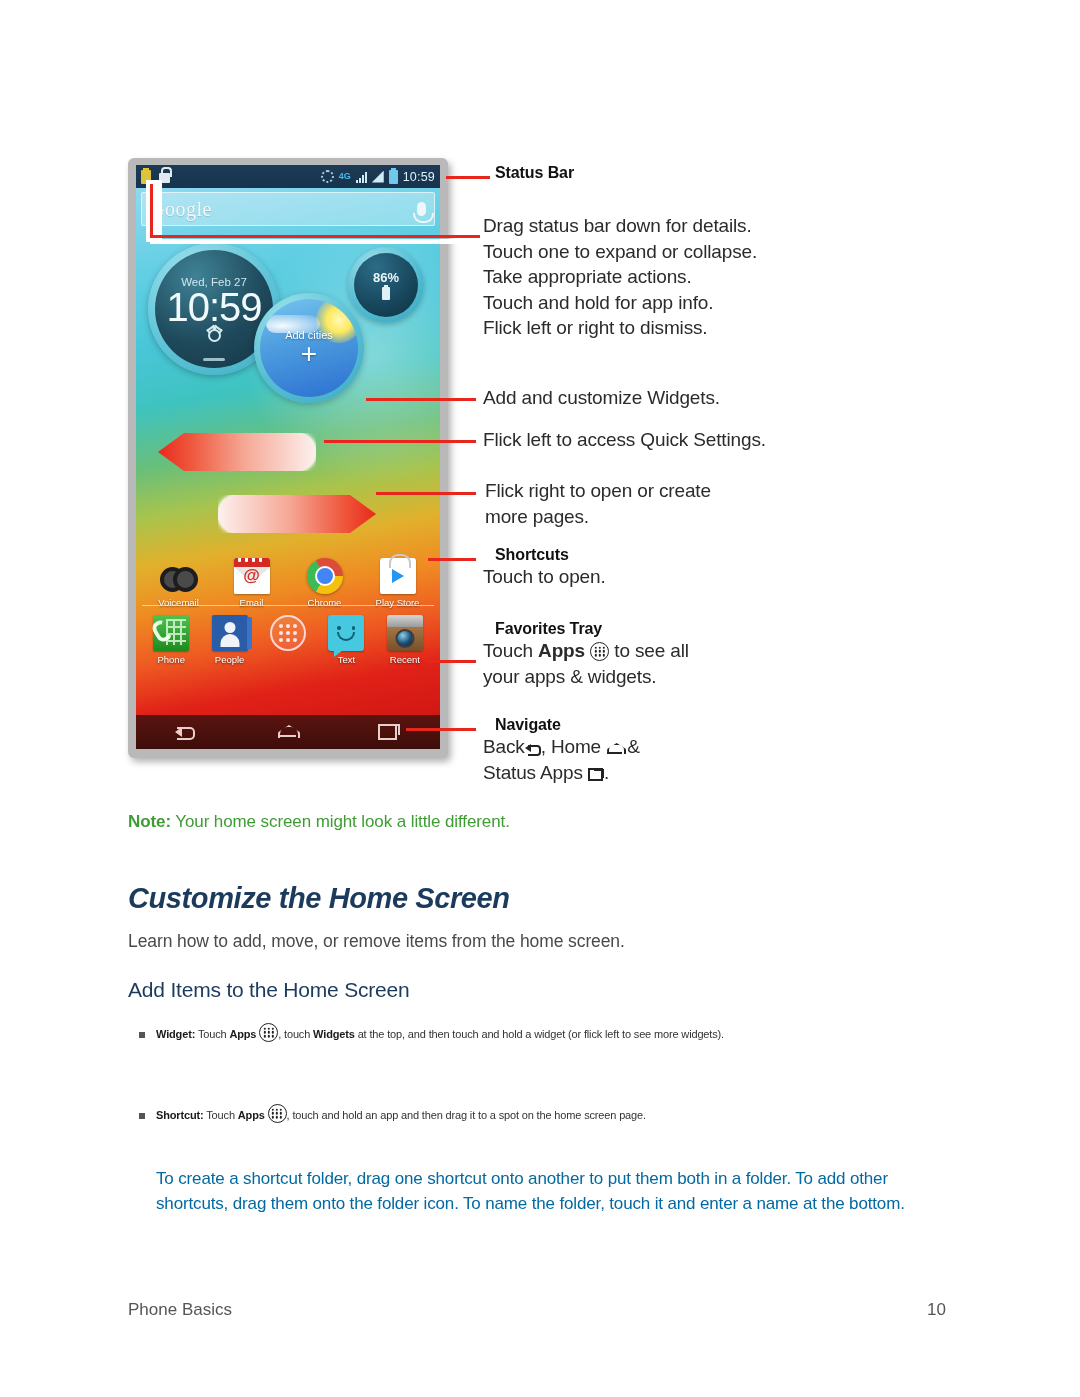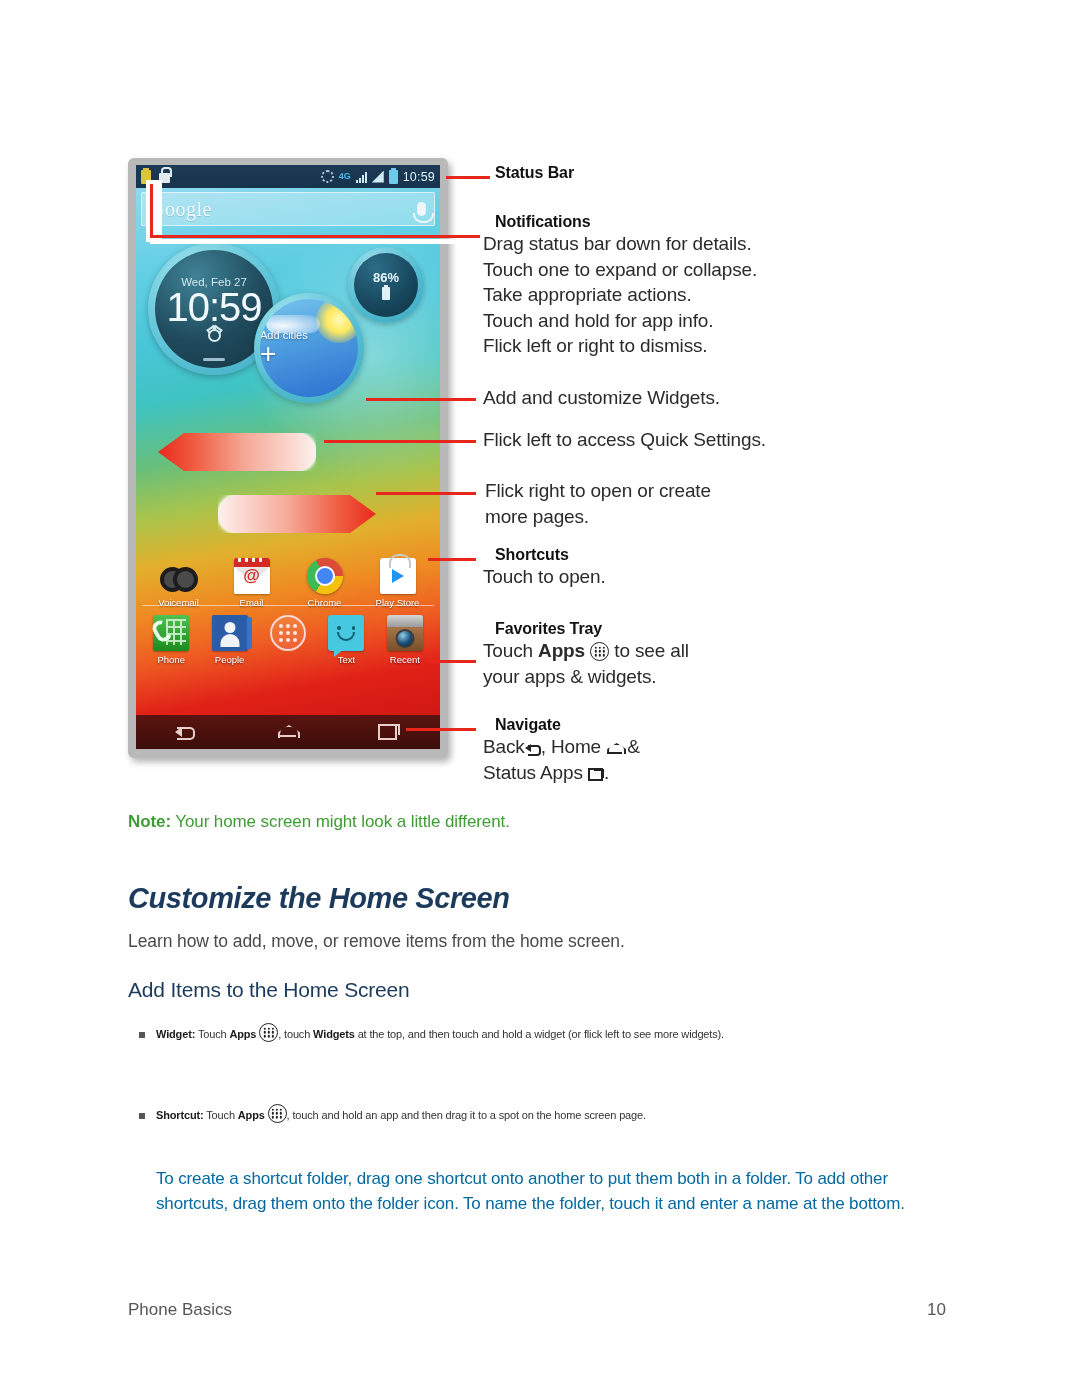--- a/index.html
+++ b/index.html
@@ -109,21 +109,21 @@
   .cw-alarm:before,.cw-alarm:after{content:"";position:absolute;top:-4px;width:5px;height:3px;border:2px solid #d7eaf0;border-bottom:none;}
   .cw-alarm:before{left:-3px;transform:rotate(-35deg);} .cw-alarm:after{right:-3px;transform:rotate(35deg);}
   .cw-underline{position:absolute;bottom:14px;left:50%;transform:translateX(-50%);width:22px;height:3px;background:#9dbfcb;border-radius:2px;}
 
   
   .weatherw { position:absolute; left:118px; top:128px; width:110px; height:110px; }
   .wx-ring { position:absolute; inset:0; border-radius:50%;
     background: radial-gradient(circle at 35% 25%, #a3e6ef, #54bdd2 60%, #3ba5bd 100%); box-shadow:0 2px 6px rgba(0,0,0,.22);}
   .wx-face { position:absolute; inset:6px; border-radius:50%;
     background: linear-gradient(165deg,#79c6ee 0%, #4f9fe0 40%, #2b6fd0 100%);
-    display:flex;flex-direction:column;align-items:flex-start;justify-content:center;color:#fff;overflow:hidden;}
+    display:flex;flex-direction:column;align-items:center;justify-content:center;color:#fff;overflow:hidden;}
   .wx-sun { position:absolute; right:-4px; top:-2px; width:46px; height:46px; border-radius:50%;
     background: radial-gradient(circle, #fff9b8 0%, #ffe95e 38%, rgba(255,221,60,.25) 70%, rgba(255,221,60,0) 100%); }
   .wx-cloud { position:absolute; left:6px; top:16px; width:54px; height:18px; border-radius:12px;
     background: radial-gradient(ellipse at 30% 60%, rgba(255,255,255,.95), rgba(255,255,255,.35) 70%, rgba(255,255,255,0)); }
   .wx-label { font-size:11px; z-index:2; text-shadow:0 1px 2px rgba(0,0,0,.35); }
   .wx-plus { font-size:28px; font-weight:300; line-height:.9; z-index:2; text-shadow:0 1px 2px rgba(0,0,0,.35); }
 
   
   .battw { position:absolute; left:212px; top:82px; width:76px; height:76px; }
   .bt-ring{position:absolute;inset:0;border-radius:50%;background:radial-gradient(circle at 35% 25%,#9fe0ec,#4fbad0 60%,#3aa2ba 100%);box-shadow:0 2px 5px rgba(0,0,0,.22);}
@@ -445,21 +445,20 @@
 
     <div class="lead" style="left:300px; top:502px; width:48px;"></div>
 
     <div class="lead" style="left:278px; top:570px; width:70px;"></div>
 
     <div class="ann" style="left:355px; top:6px;">
       <div class="h">Status Bar</div>
     </div>
 
     <div class="ann" style="left:355px; top:55px;">
-      <div class="h">Notifications</div>
       <div class="l">Drag status bar down for details.</div>
       <div class="l">Touch one to expand or collapse.</div>
       <div class="l">Take appropriate actions.</div>
       <div class="l">Touch and hold for app info.</div>
       <div class="l">Flick left or right to dismiss.</div>
     </div>
 
     <div class="ann" style="left:355px; top:227px;">
       <div class="l">Add and customize Widgets.</div>
     </div>

